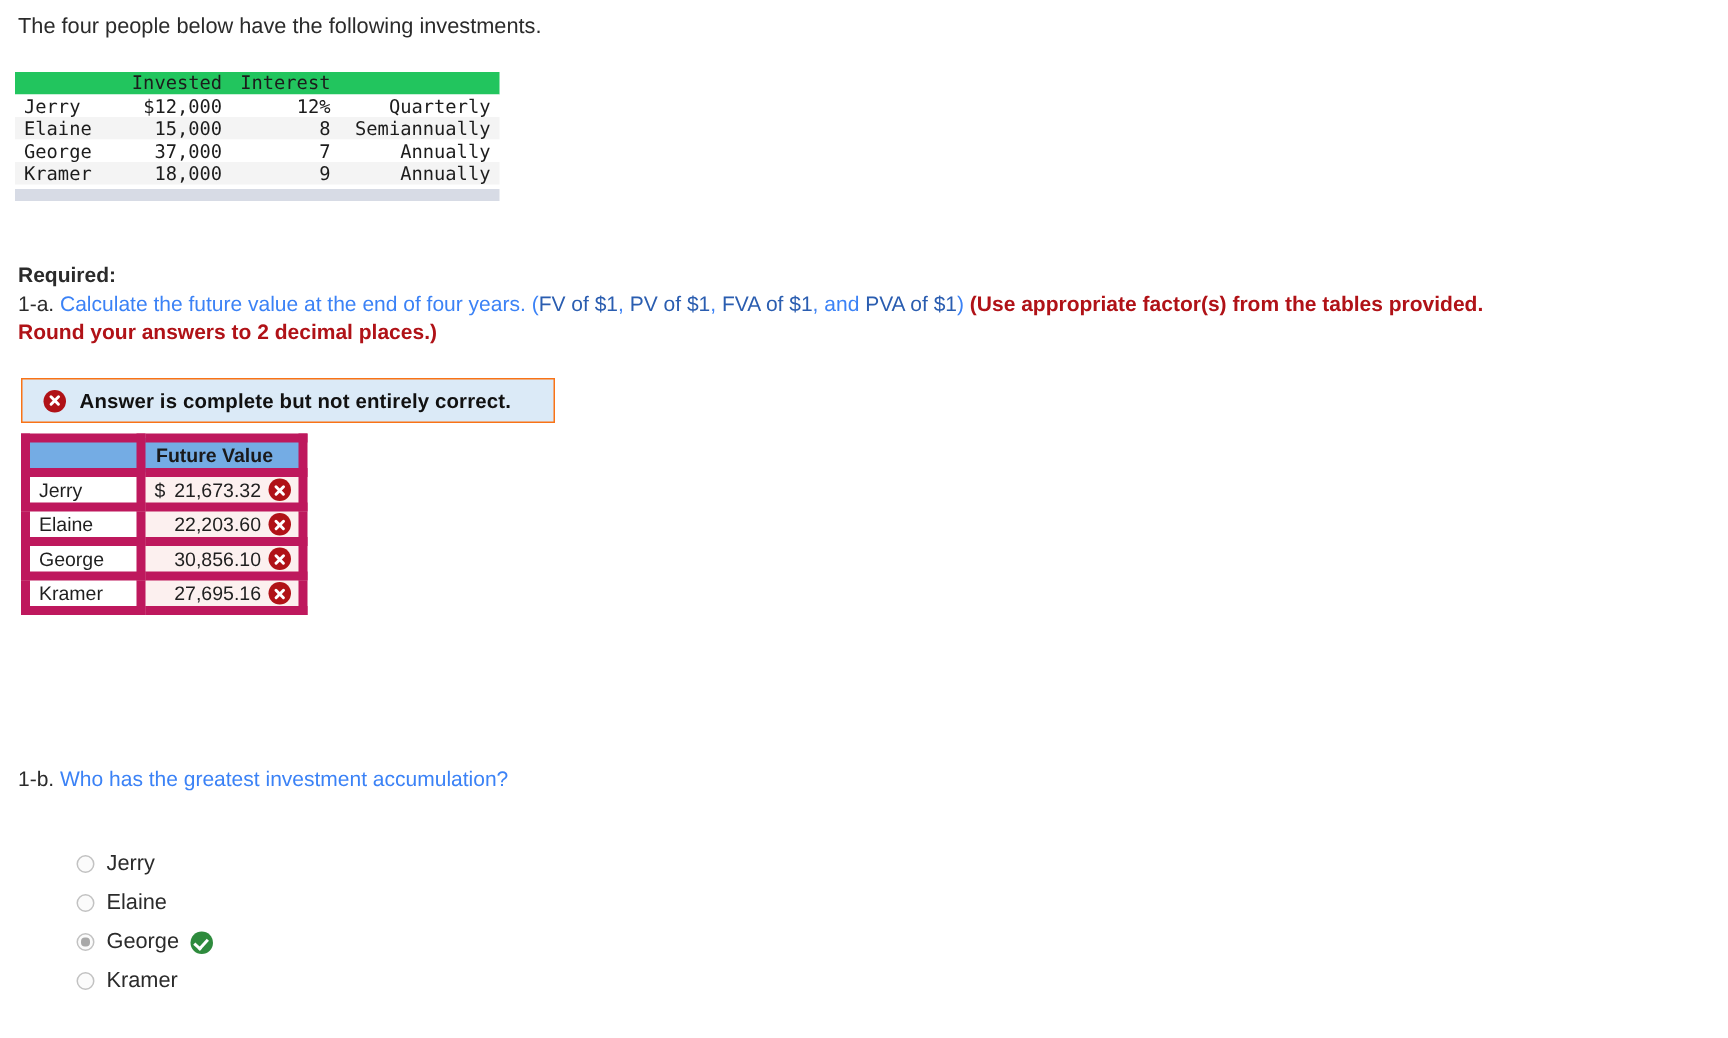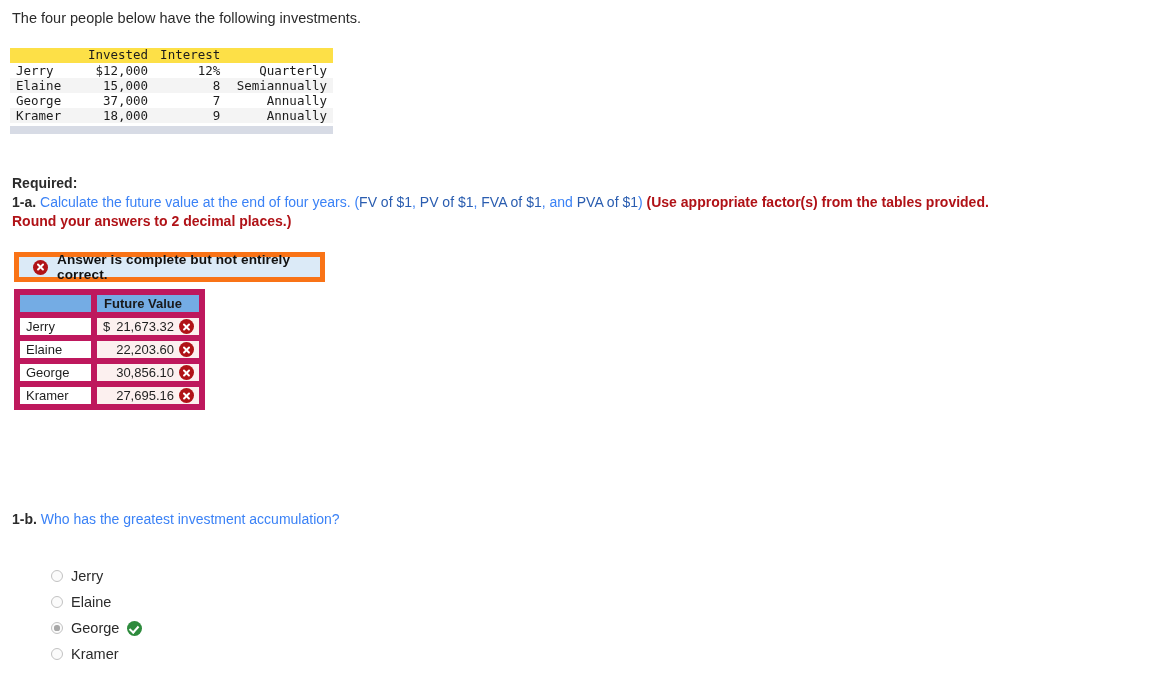--- a/index.html
+++ b/index.html
@@ -41,21 +41,21 @@
     width: 323px;
   }
   table.data-table {
     border-collapse: collapse;
     font-family: "DejaVu Sans Mono", "Liberation Mono", monospace;
     font-size: 12.5px;
     width: 323px;
     color: #1c1c1c;
   }
   table.data-table thead th {
-    background: #fde047;
+    background: #22c55e;
     font-weight: normal;
     padding: 0 6px;
     line-height: 14.6px;
     vertical-align: bottom;
     text-align: right;
     white-space: pre;
   }
   table.data-table thead th.c-name { text-align: left; }
   table.data-table tbody td {
     padding: 0 6px;
@@ -83,40 +83,40 @@
     left: 12px;
     top: 174px;
     width: 1000px;
     font-size: 14px;
     line-height: 19px;
   }
   .required-label {
     font-weight: bold;
     color: #2b2b2b;
   }
-  .q-num { font-weight: bold; color: #2b2b2b; }
+  .q-num { font-weight: normal; color: #2b2b2b; }
   .q-text { color: #3b82f6; }
   .lnk {
     color: #2a5db0;
     cursor: pointer;
   }
   .red-bold {
     color: #b01217;
     font-weight: bold;
   }
 
   
   .status-banner {
     position: absolute;
     left: 14px;
     top: 252px;
-    width: 311px;
+    width: 356px;
     height: 30px;
     background: #dbeaf7;
-    border: 5px solid #f97316;
+    border: 1px solid #f97316;
     display: flex;
     align-items: center;
     padding-left: 14px;
     box-sizing: border-box;
   }
   .status-banner .banner-text {
     font-size: 13.6px;
     font-weight: bold;
     color: #111111;
     margin-left: 9px;

